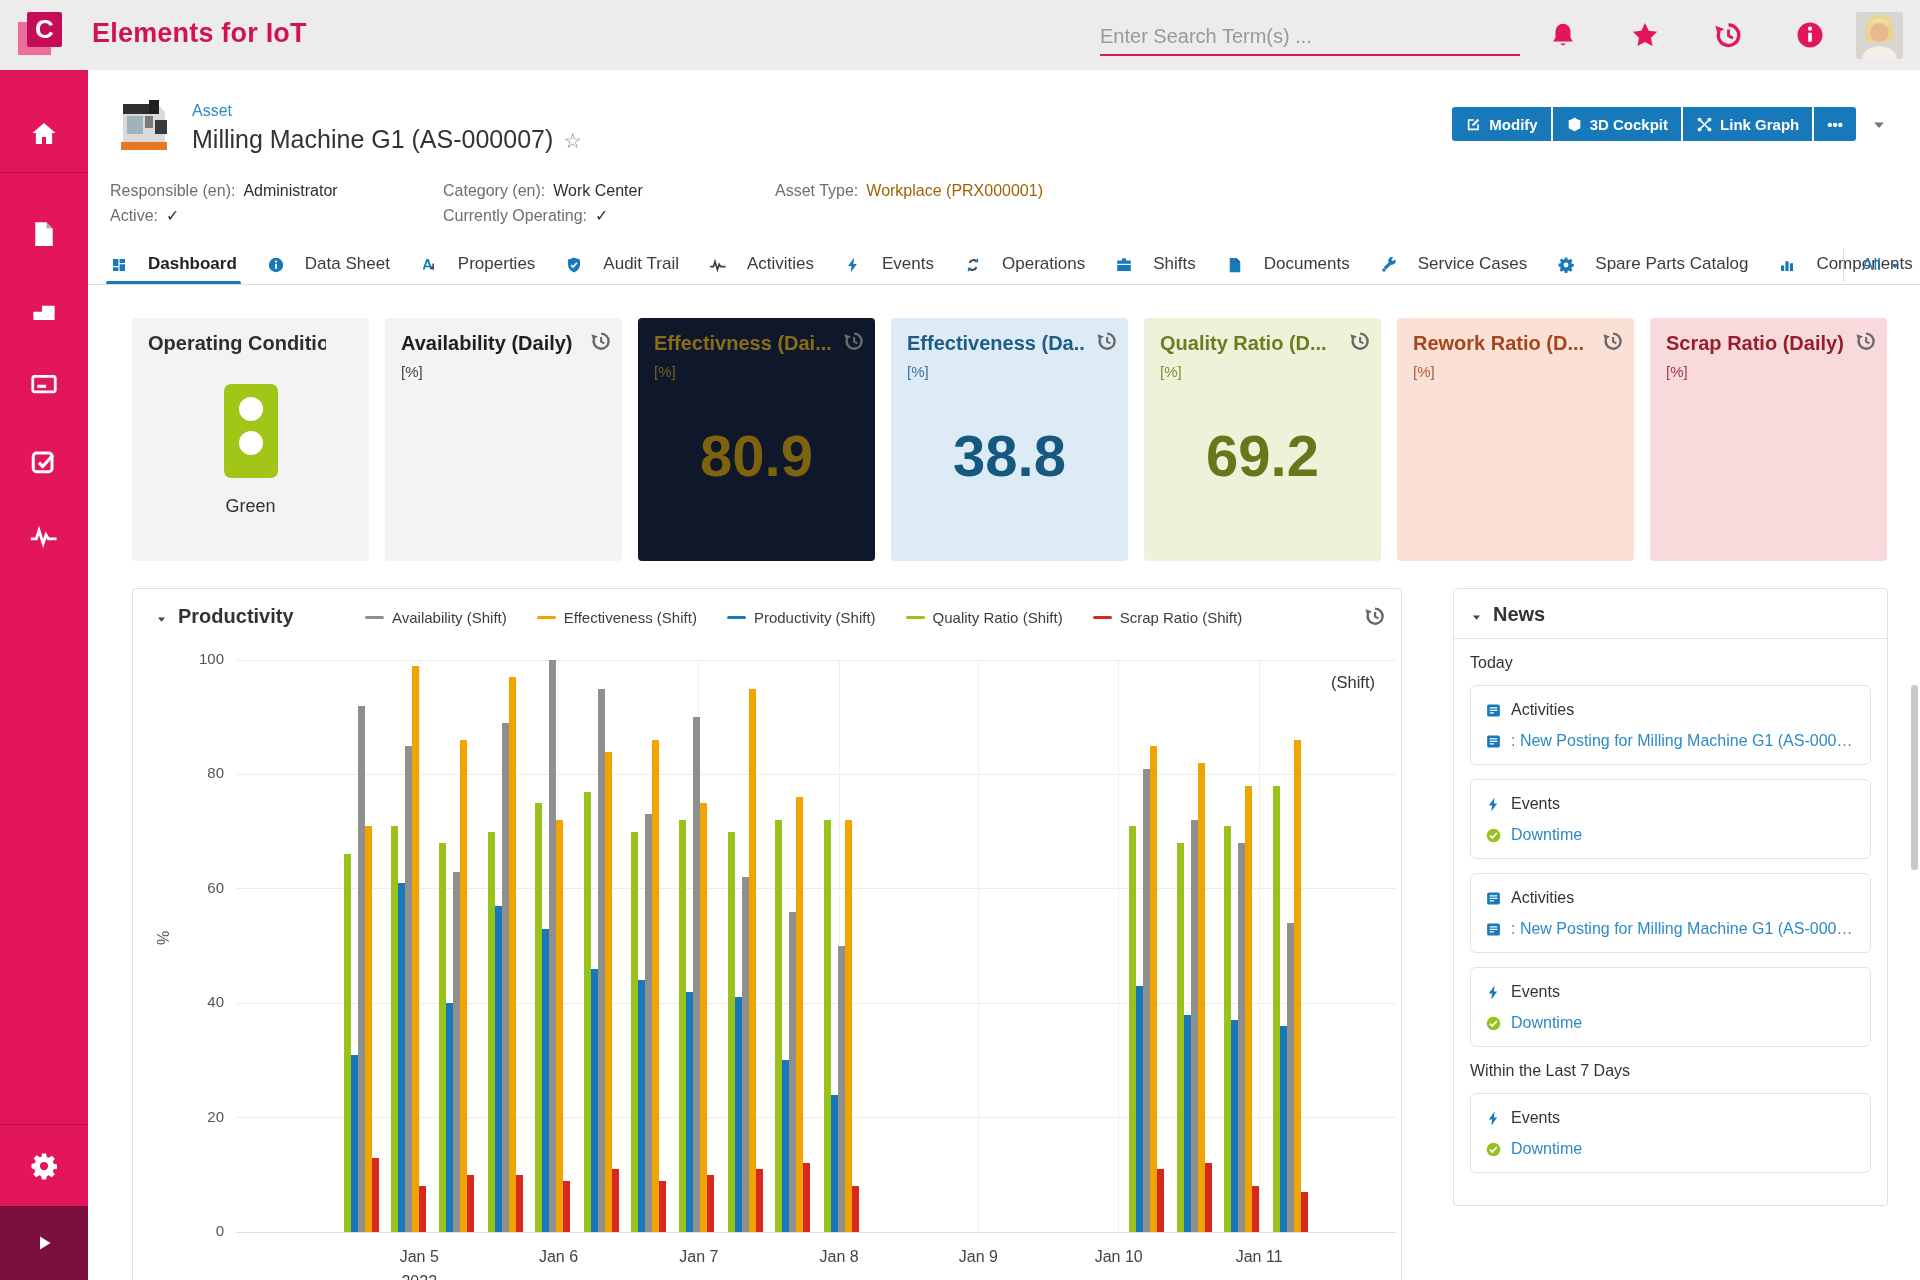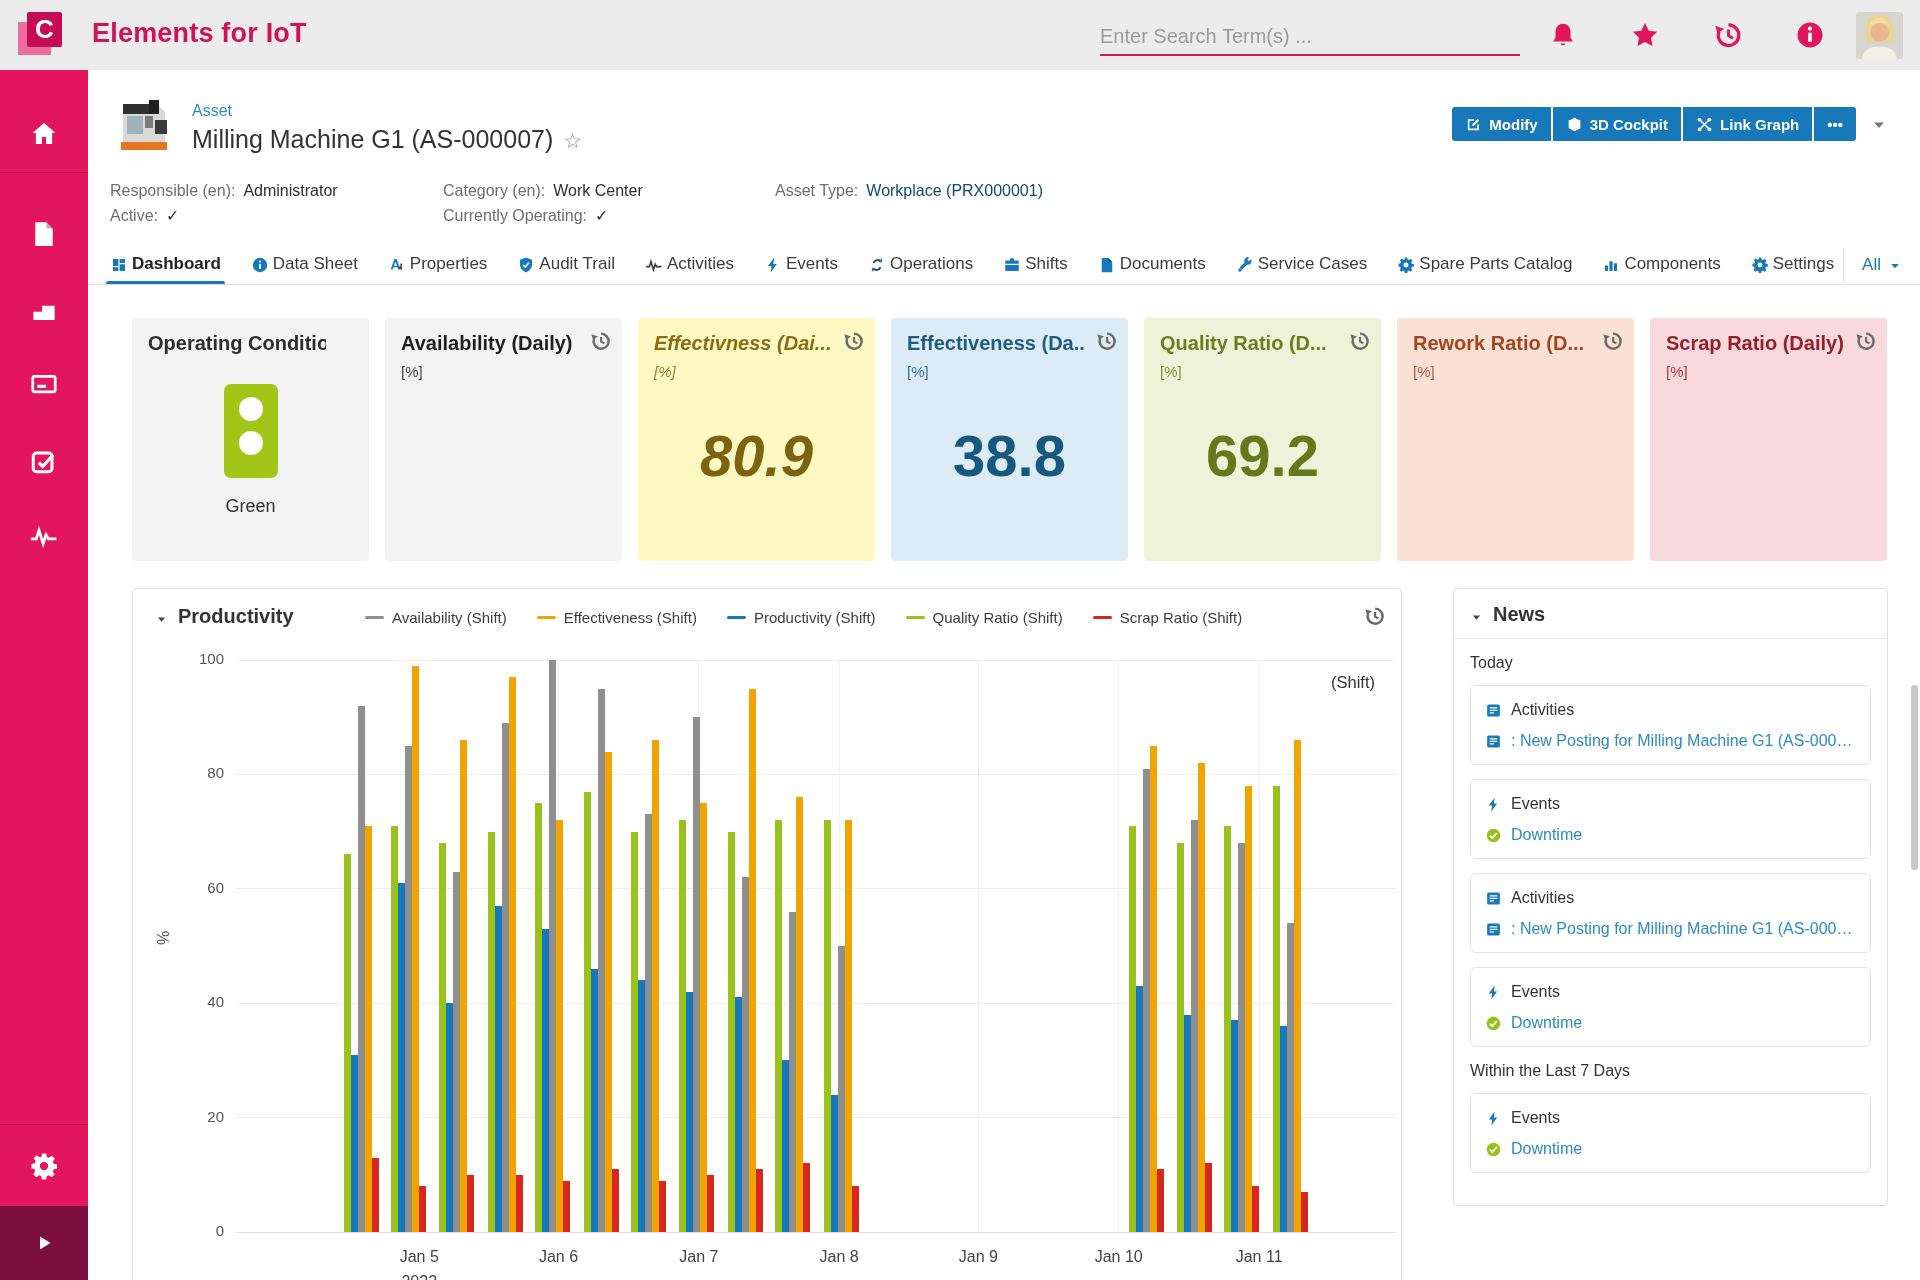--- a/index.html
+++ b/index.html
@@ -44,25 +44,25 @@
   .act-btn:first-child { border-radius:3px 0 0 3px; }
   .act-btn.last { border-radius:0 3px 3px 0; }
   .act-btn + .act-btn { margin-left:2px; }
   #hdr-caret { margin-left:14px; color:#777; width:18px; height:18px; cursor:pointer; }
   #hdr-caret svg { width:18px; height:18px; fill:currentColor; }
 
   .meta-col { position:absolute; top:108px; font-size:16px; line-height:25px; }
   .meta-row { display:flex; gap:8px; }
   .meta-label { color:#6e6e6e; }
   .meta-value { color:#2e2e2e; }
-  .meta-link { color:#0c4a6e; cursor:pointer; }
+  .meta-link { color:#a16207; cursor:pointer; }
 
   
   #tabbar { position:absolute; left:22px; top:175px; height:40px; display:flex; gap:30px; }
-  .tab { display:flex; align-items:center; gap:4px; font-size:17px; color:#3c3c3c; height:38px; cursor:pointer; position:relative; white-space:nowrap; }
+  .tab { display:flex; align-items:center; gap:20px; font-size:17px; color:#3c3c3c; height:38px; cursor:pointer; position:relative; white-space:nowrap; }
   .tab svg { width:18px; height:18px; fill:#1779ba; }
   .tab.active { font-weight:bold; color:#222; }
   .tab.active::after { content:""; position:absolute; left:-4px; right:-4px; bottom:-2px; height:4px; background:#1779ba; border-radius:2px; }
   #tab-underline { position:absolute; left:0; top:214px; width:1832px; height:1px; background:#dcdcdc; }
   #tab-all { position:absolute; right:18px; top:178px; height:34px; padding-left:18px; border-left:1px solid #dcdcdc;
     color:#1779ba; font-size:17px; display:flex; align-items:center; gap:7px; cursor:pointer; }
   #tab-all svg { width:14px; height:14px; fill:#1779ba; }
 
   
   #kpi-row { position:absolute; left:44px; top:248px; display:flex; gap:16px; }
@@ -386,21 +386,21 @@
       </div>
       <div class="kpi-card" style="background: rgb(243, 243, 243);">
         <div class="kpi-title" style="color:#1f1f1f">Availability (Daily)</div>
       <span class="kpi-hist"><svg class="icn" viewBox="0 0 24 24" width="22" height="22" fill="currentColor">
             <path d="M13.2 4a8.2 8.2 0 1 1-7.6 5.2" fill="none" stroke="currentColor" stroke-width="2.6"></path>
             <path d="M2.6 4.5l1.8 6 5.4-3.4z"></path>
             <path d="M13.2 7.6v5l3.6 2" fill="none" stroke="currentColor" stroke-width="2.3"></path>
           </svg></span>
       <div class="kpi-unit" style="color:#1f1f1f">[%]</div>
       </div>
-      <div class="kpi-card" style="background: #fef9c3; font-style: italic;">
+      <div class="kpi-card" style="background: #0f172a;">
         <div class="kpi-title" style="color:#8a6d16">Effectivness (Dai...</div>
       <span class="kpi-hist"><svg class="icn" viewBox="0 0 24 24" width="22" height="22" fill="currentColor">
             <path d="M13.2 4a8.2 8.2 0 1 1-7.6 5.2" fill="none" stroke="currentColor" stroke-width="2.6"></path>
             <path d="M2.6 4.5l1.8 6 5.4-3.4z"></path>
             <path d="M13.2 7.6v5l3.6 2" fill="none" stroke="currentColor" stroke-width="2.3"></path>
           </svg></span>
       <div class="kpi-unit" style="color:#8a6d16">[%]</div>
       <div class="kpi-value" style="color:#7d6310">80.9</div>
       </div>
       <div class="kpi-card" style="background: rgb(220, 235, 245);">

